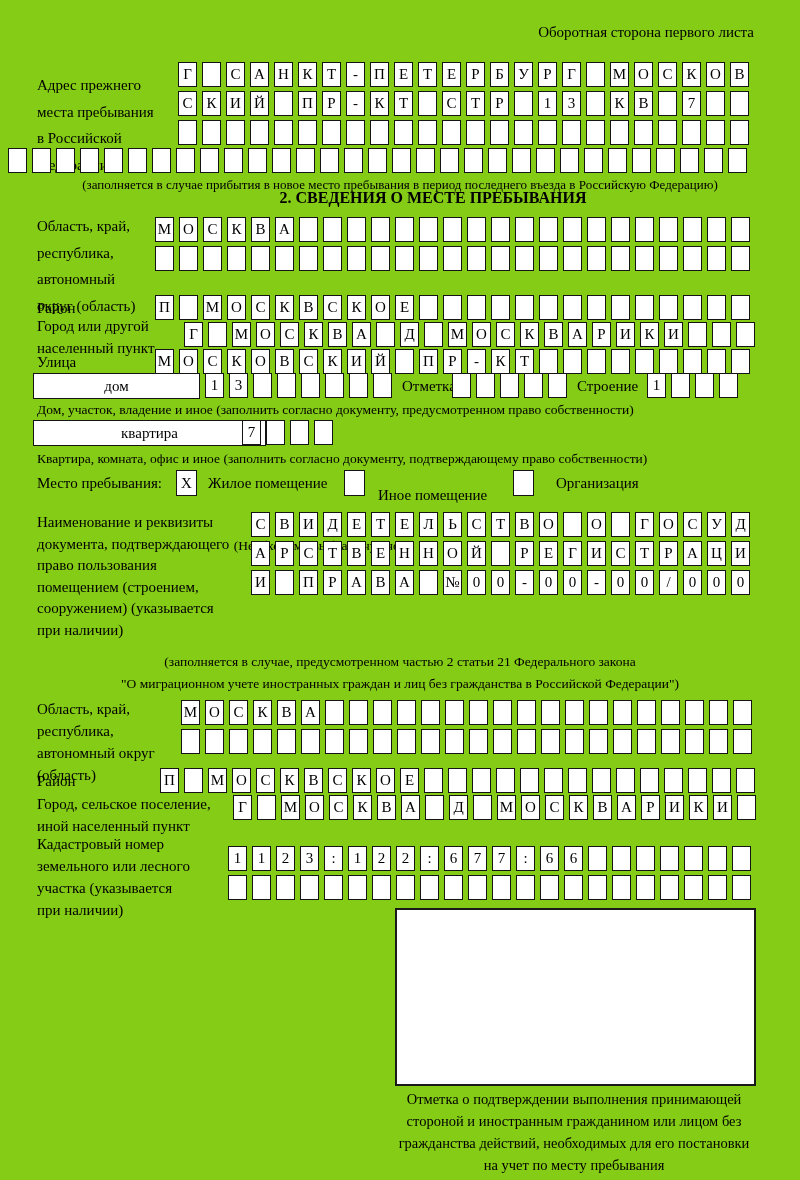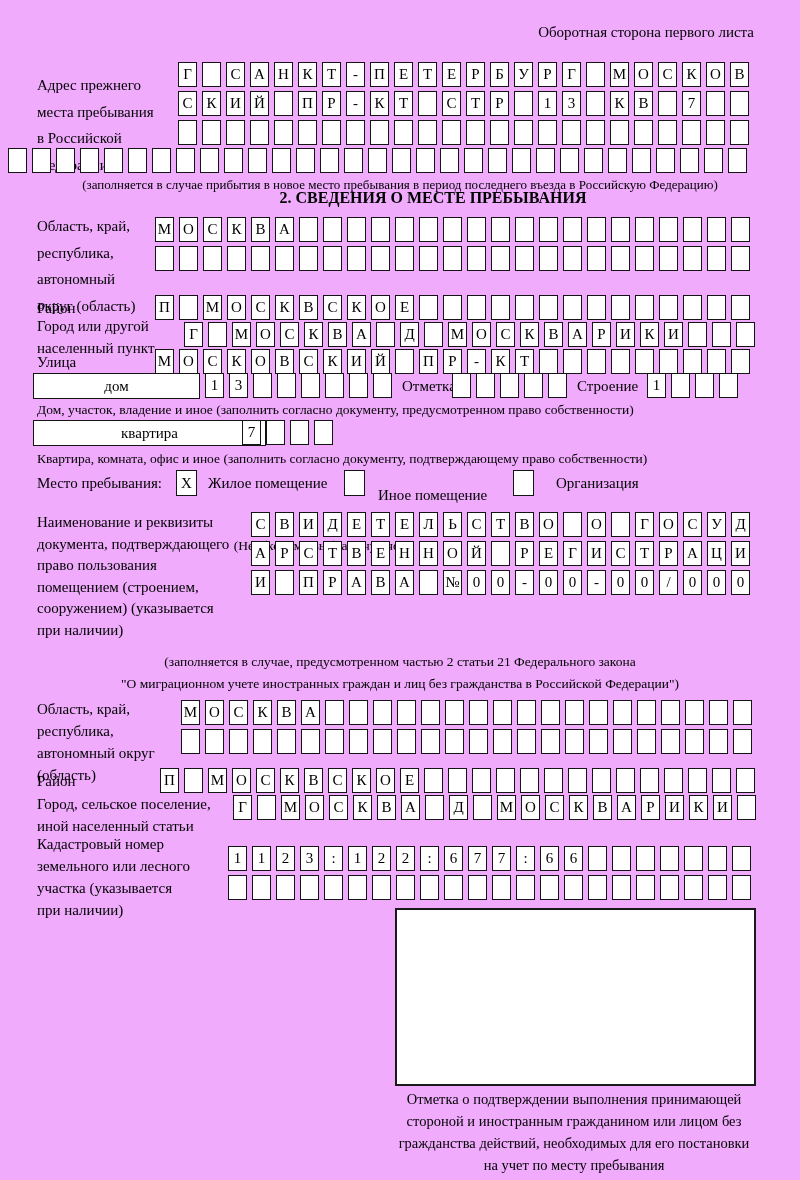--- a/index.html
+++ b/index.html
@@ -1,17 +1,17 @@
 <!DOCTYPE html>
 <html><head>
 <meta charset="utf-8">
 <style>
   html,body { margin:0; padding:0; background:#fff; }
   .page {
-    position:relative; width:800px; height:1180px; background:#f0abfc;
+    position:relative; width:800px; height:1180px; background:#84cc16;
     font-family:"Liberation Serif","DejaVu Serif",serif; color:#000;
     overflow:hidden;
   }
   .abs { position:absolute; }
   .cellrow { position:absolute; display:flex; gap:5px; }
   .cell {
     box-sizing:border-box; flex:0 0 auto;
     width:19px; height:25px; border:1.6px solid #141414;
     display:flex; align-items:center; justify-content:center;
     font-size:15px; line-height:1; background:#fff;
@@ -534,21 +534,21 @@
       <span class="cell"></span>
       <span class="cell"></span>
       <span class="cell"></span>
       <span class="cell"></span>
       <span class="cell"></span>
       <span class="cell"></span>
     </div>
 
   <div class="abs label lh22" style="left:37px; top:793px;">
       <div>Город, сельское поселение,</div>
-      <div>иной населенный статьи</div>
+      <div>иной населенный пункт</div>
     </div>
   <div class="cellrow" style="left:233px; top:795px;">
       <span class="cell">Г</span>
       <span class="cell"></span>
       <span class="cell">М</span>
       <span class="cell">О</span>
       <span class="cell">С</span>
       <span class="cell">К</span>
       <span class="cell">В</span>
       <span class="cell">А</span>

